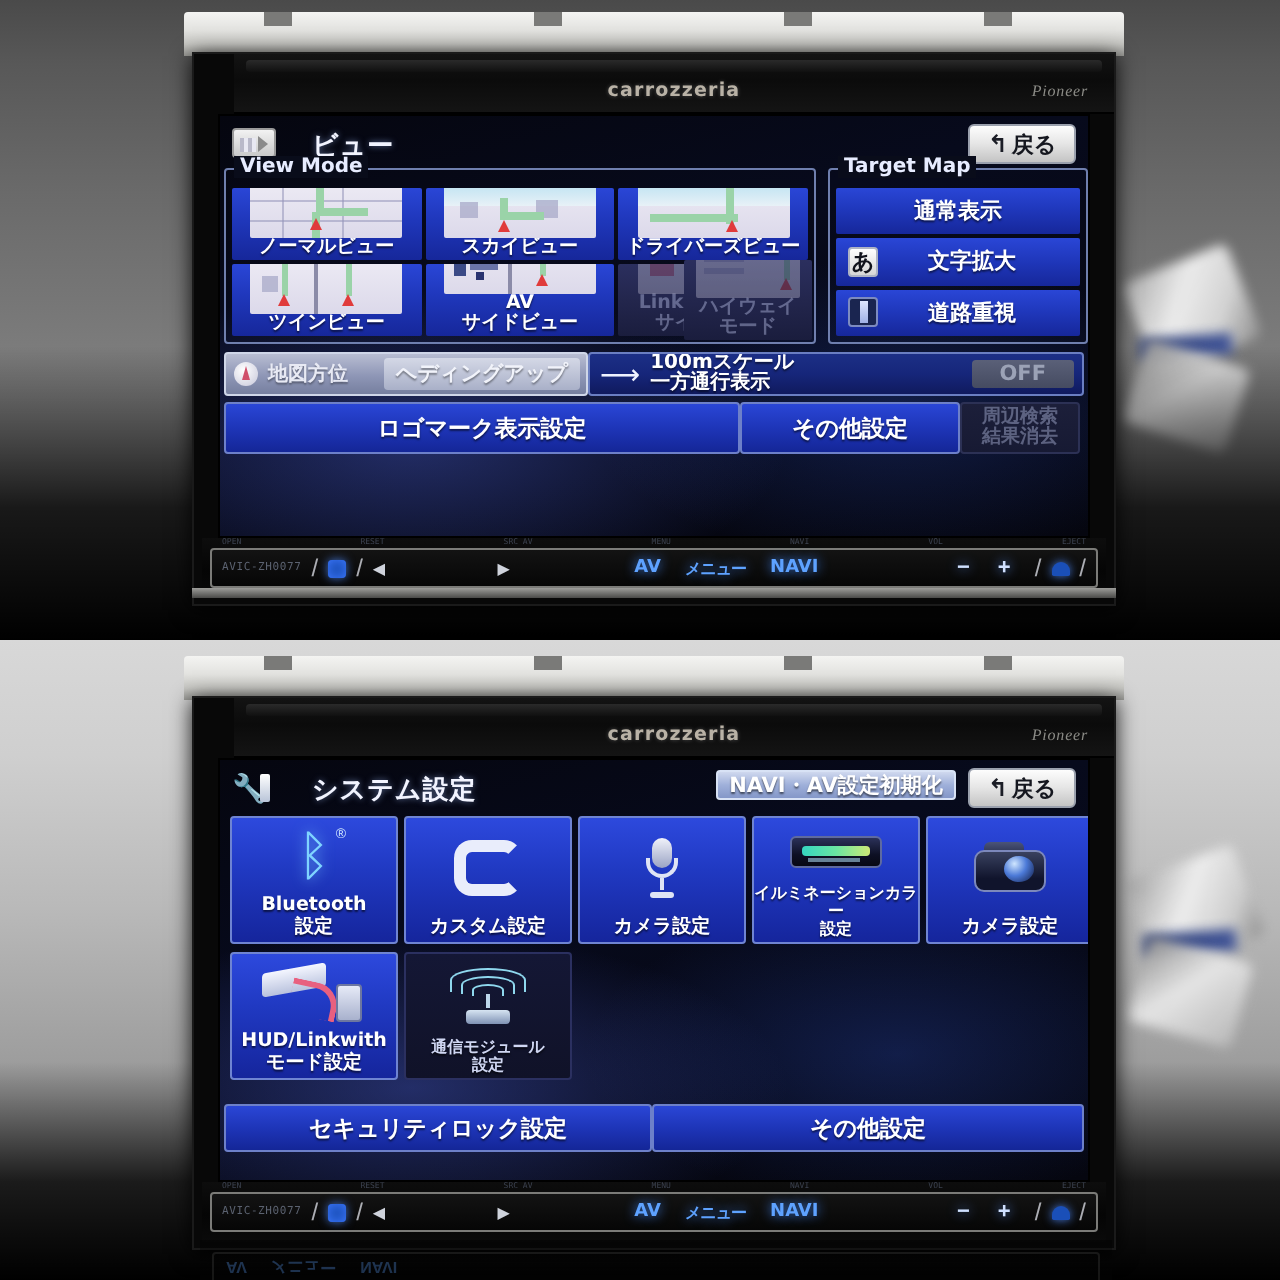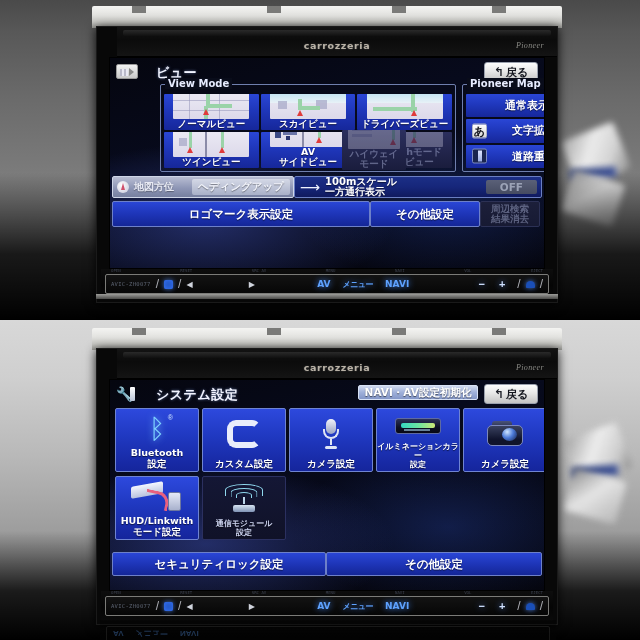--- a/index.html
+++ b/index.html
@@ -131,21 +131,21 @@
     position: absolute; right: 62px; top: 2px; width: 120px; height: 15px;
     background: linear-gradient(180deg,#cfd8ee 0%, #9fb0da 50%, #8497c8 100%);
     border: 1px solid #d8e2f5; border-radius: 2px;
     display: flex; align-items: center; justify-content: center;
     color: #ffffff; font-size: 10.5px; font-weight: 700;
     text-shadow: 0 1px 1px rgba(0,0,0,.55);
     font-family: "DejaVu Sans", sans-serif;
   }
 
   
-  .group { position: absolute; border: 1px solid #6f7fae; border-radius: 2px; margin-left: 48px; }
+  .group { position: absolute; border: 1px solid #6f7fae; border-radius: 2px; }
   .group > .glabel {
     position: absolute; left: 4px; top: -7px; padding: 0 3px;
     background: #090c1a; color: #e7ecff; font-size: 10px; font-weight: 700;
     font-family: "DejaVu Sans", sans-serif;
   }
 
   
   .vm-grid { position: absolute; left: 3px; top: 9px; right: 3px; bottom: 3px;
              display: grid; grid-template-columns: repeat(3,1fr); grid-template-rows: 1fr 1fr; gap: 2px; }
   .vm-tile {
@@ -491,21 +491,21 @@
               <div class="blk" style="left:4px;top:6px;width:20px;height:3px;"></div>
               <div class="blk" style="left:4px;top:12px;width:20px;height:3px;"></div>
               <div class="road-v" style="left:44px;top:2px;width:3px;height:16px;"></div>
               <div class="car" style="left:42px;top:17px;"></div>
             </div>
             <div class="vm-label">ハイウェイ
 モード</div>
           </div>
 
           <div class="group" style="left:304px; top:26px; width:130px; height:88px;">
-            <span class="glabel">Pioneer Map</span>
+            <span class="glabel">Target Map</span>
             <div class="tm-list">
               <div class="tm-item">
                 <span>通常表示</span>
               </div>
               <div class="tm-item">
                 <span class="tm-ico-a">あ</span>
                 <span class="tm-text">文字拡大</span>
               </div>
               <div class="tm-item">
                 <span class="tm-ico-road"></span>

